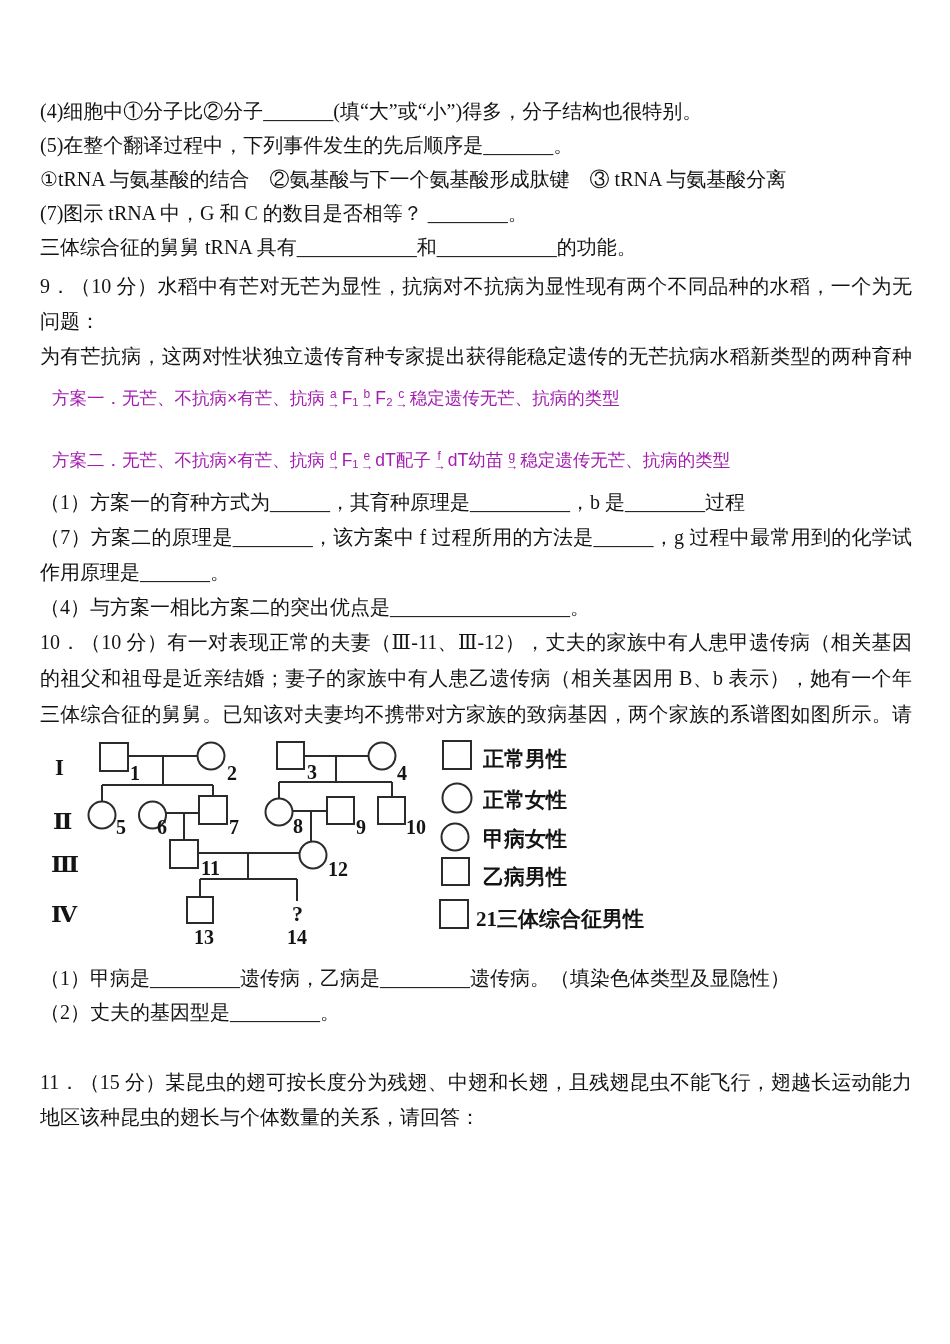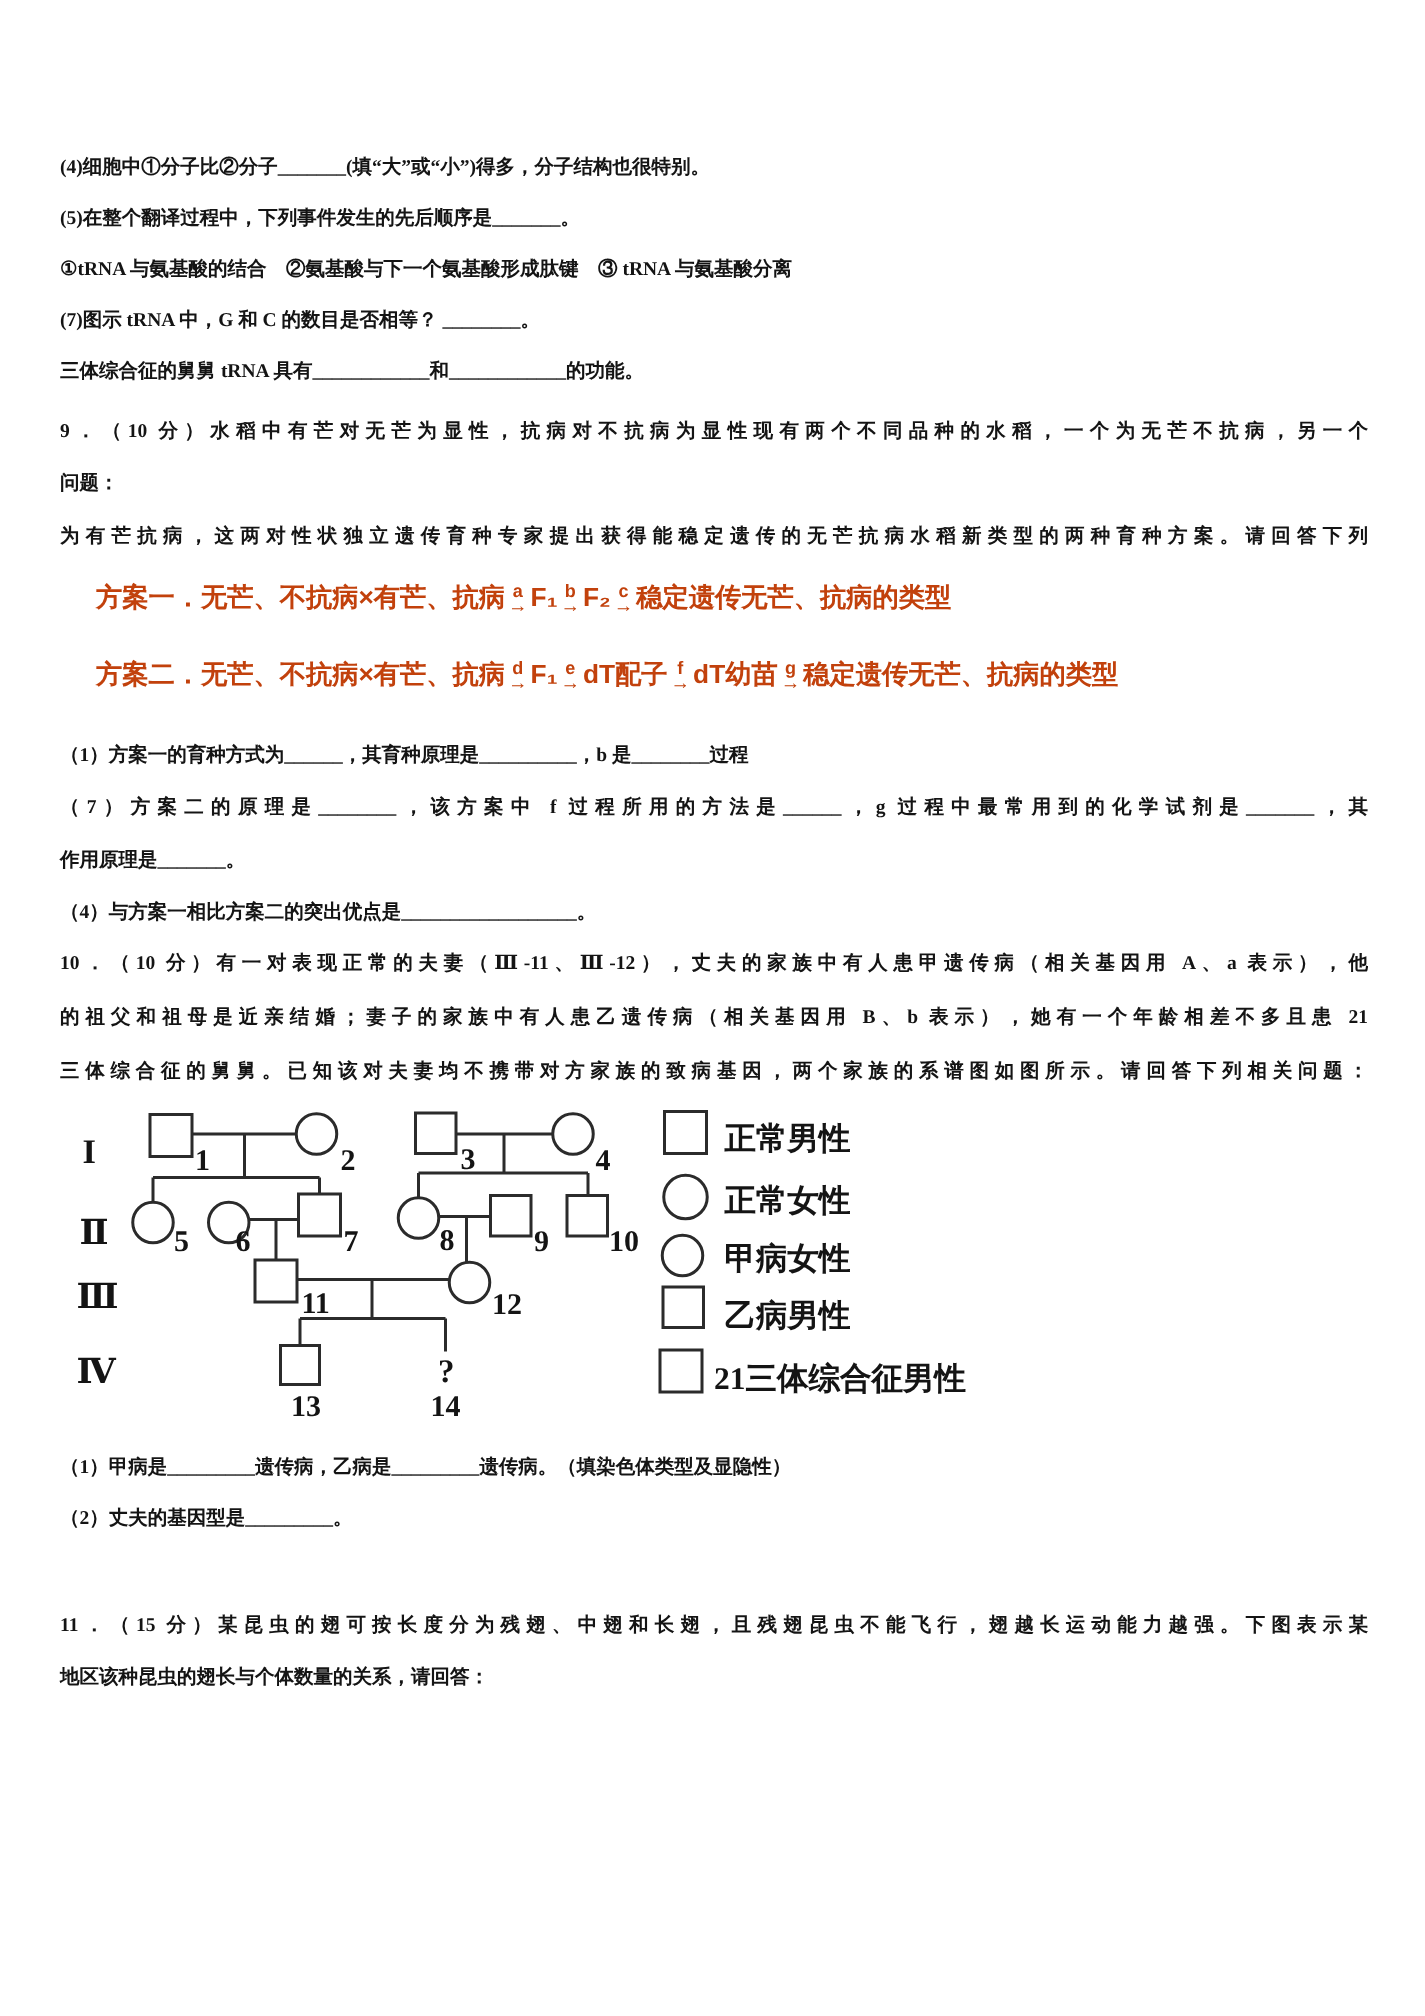--- a/index.html
+++ b/index.html
@@ -6,31 +6,31 @@
   .page{
     position:relative;
     width:950px;height:1344px;
     background:#ffffff;
     font-family:"Liberation Serif","DejaVu Serif",serif;
     color:#141414;
     overflow:hidden;
   }
   .block{position:absolute;left:40px;width:872px;}
   .tline{
-    font-size:13px;font-weight:700;white-space:nowrap;
+    font-size:20px;font-weight:400;white-space:nowrap;
   }
   .lh34 .tline{height:34px;line-height:34px;}
   .lh35 .tline{height:35px;line-height:35px;}
   .lh36 .tline{height:36px;line-height:36px;}
   .just{text-align:justify;text-align-last:justify;white-space:normal;overflow:hidden;}
   .scheme{
     position:absolute;left:52px;height:32px;
     font-family:"Liberation Sans","DejaVu Sans",sans-serif;
-    font-weight:700;font-size:17.5px;color:#c2410c;
-    white-space:nowrap;display:flex;align-items:center;margin-left:12px;
+    font-weight:400;font-size:17.5px;color:#a21caf;
+    white-space:nowrap;display:flex;align-items:center;
   }
   .arr{
     display:inline-flex;flex-direction:column;align-items:center;
     line-height:1;margin:0 2px;transform:translateY(1px);
   }
   .arr-letter{font-size:12px;display:block;}
   .arr-glyph{font-size:13px;display:block;margin-top:-3px;}
   .pedigree{position:absolute;left:45px;top:735px;width:645px;height:215px;}
   .ln{stroke:#2b2b2b;stroke-width:2;fill:none;}
   .shape{stroke:#2b2b2b;stroke-width:2;fill:#ffffff;}
@@ -70,21 +70,21 @@
         <span class="arr-glyph">→</span>
       </span>
     <span>F₂</span>
     <span class="arr">
         <span class="arr-letter">c</span>
         <span class="arr-glyph">→</span>
       </span>
     <span>稳定遗传无芒、抗病的类型</span>
   </div>
 
-  <div class="scheme" style="top:433px;text-align:right;">
+  <div class="scheme" style="top:444px;text-align:right;">
     <span>方案二．无芒、不抗病×有芒、抗病</span>
     <span class="arr">
         <span class="arr-letter">d</span>
         <span class="arr-glyph">→</span>
       </span>
     <span>F₁</span>
     <span class="arr">
         <span class="arr-letter">e</span>
         <span class="arr-glyph">→</span>
       </span>

